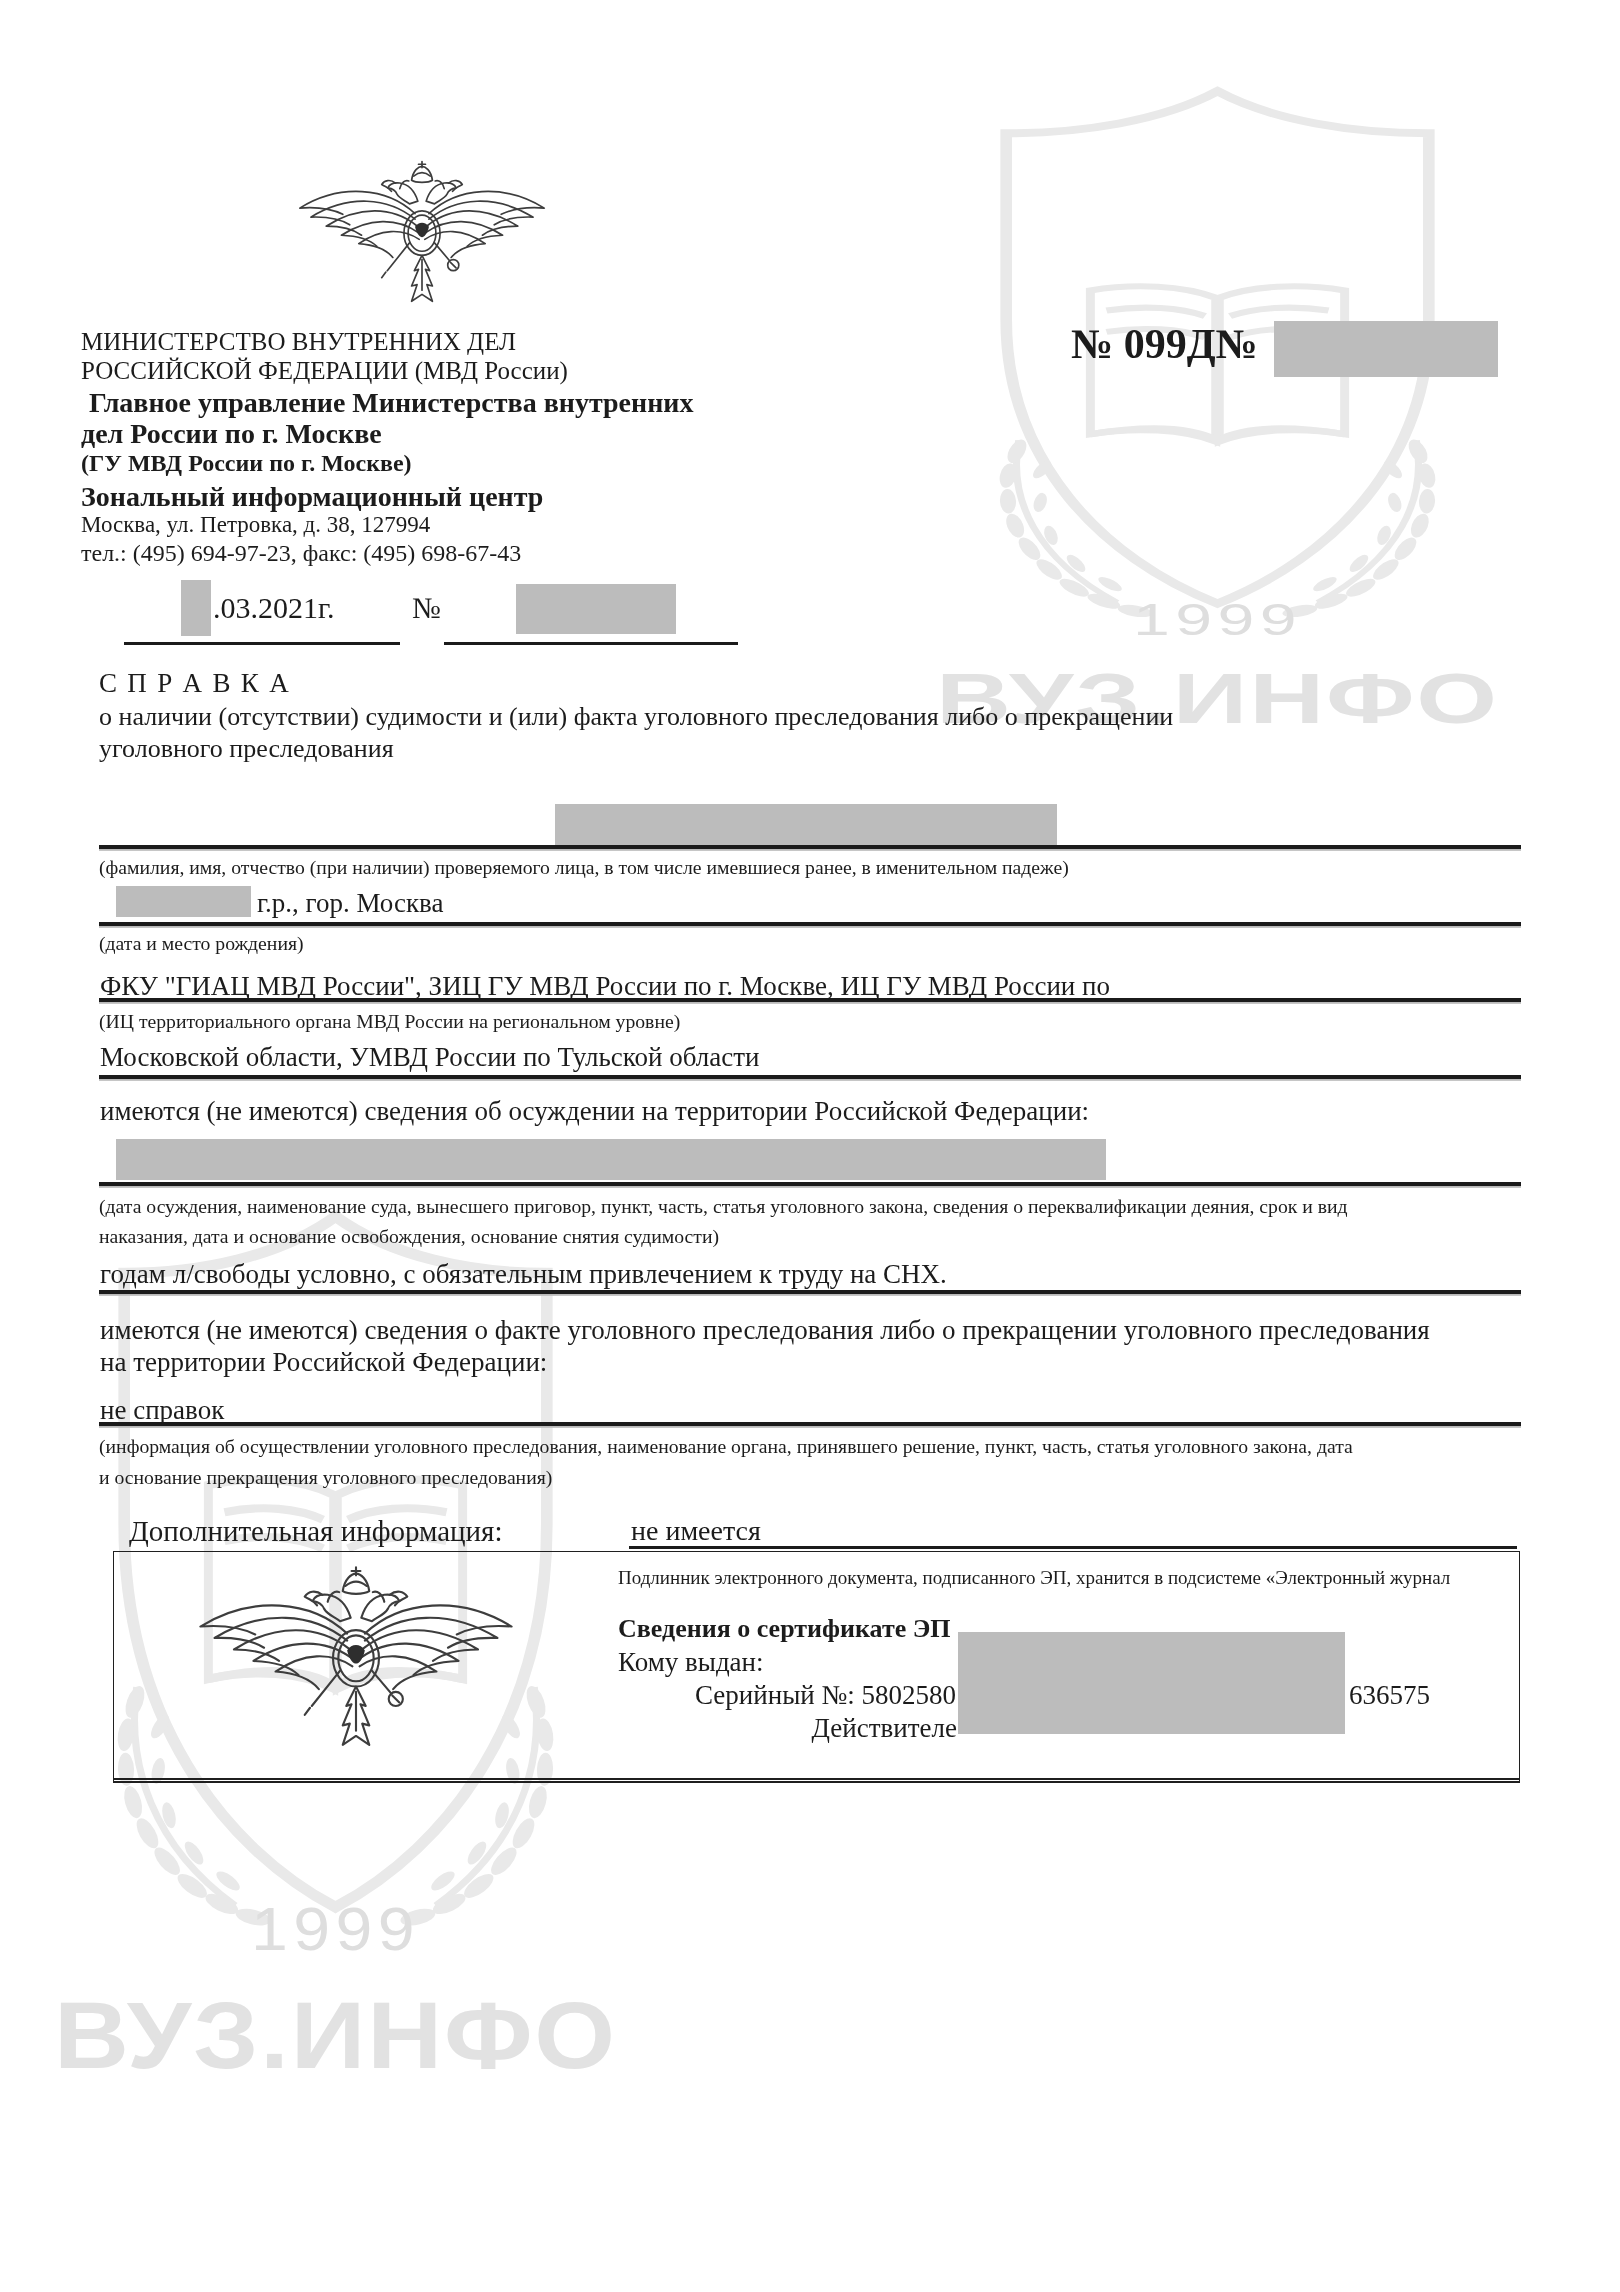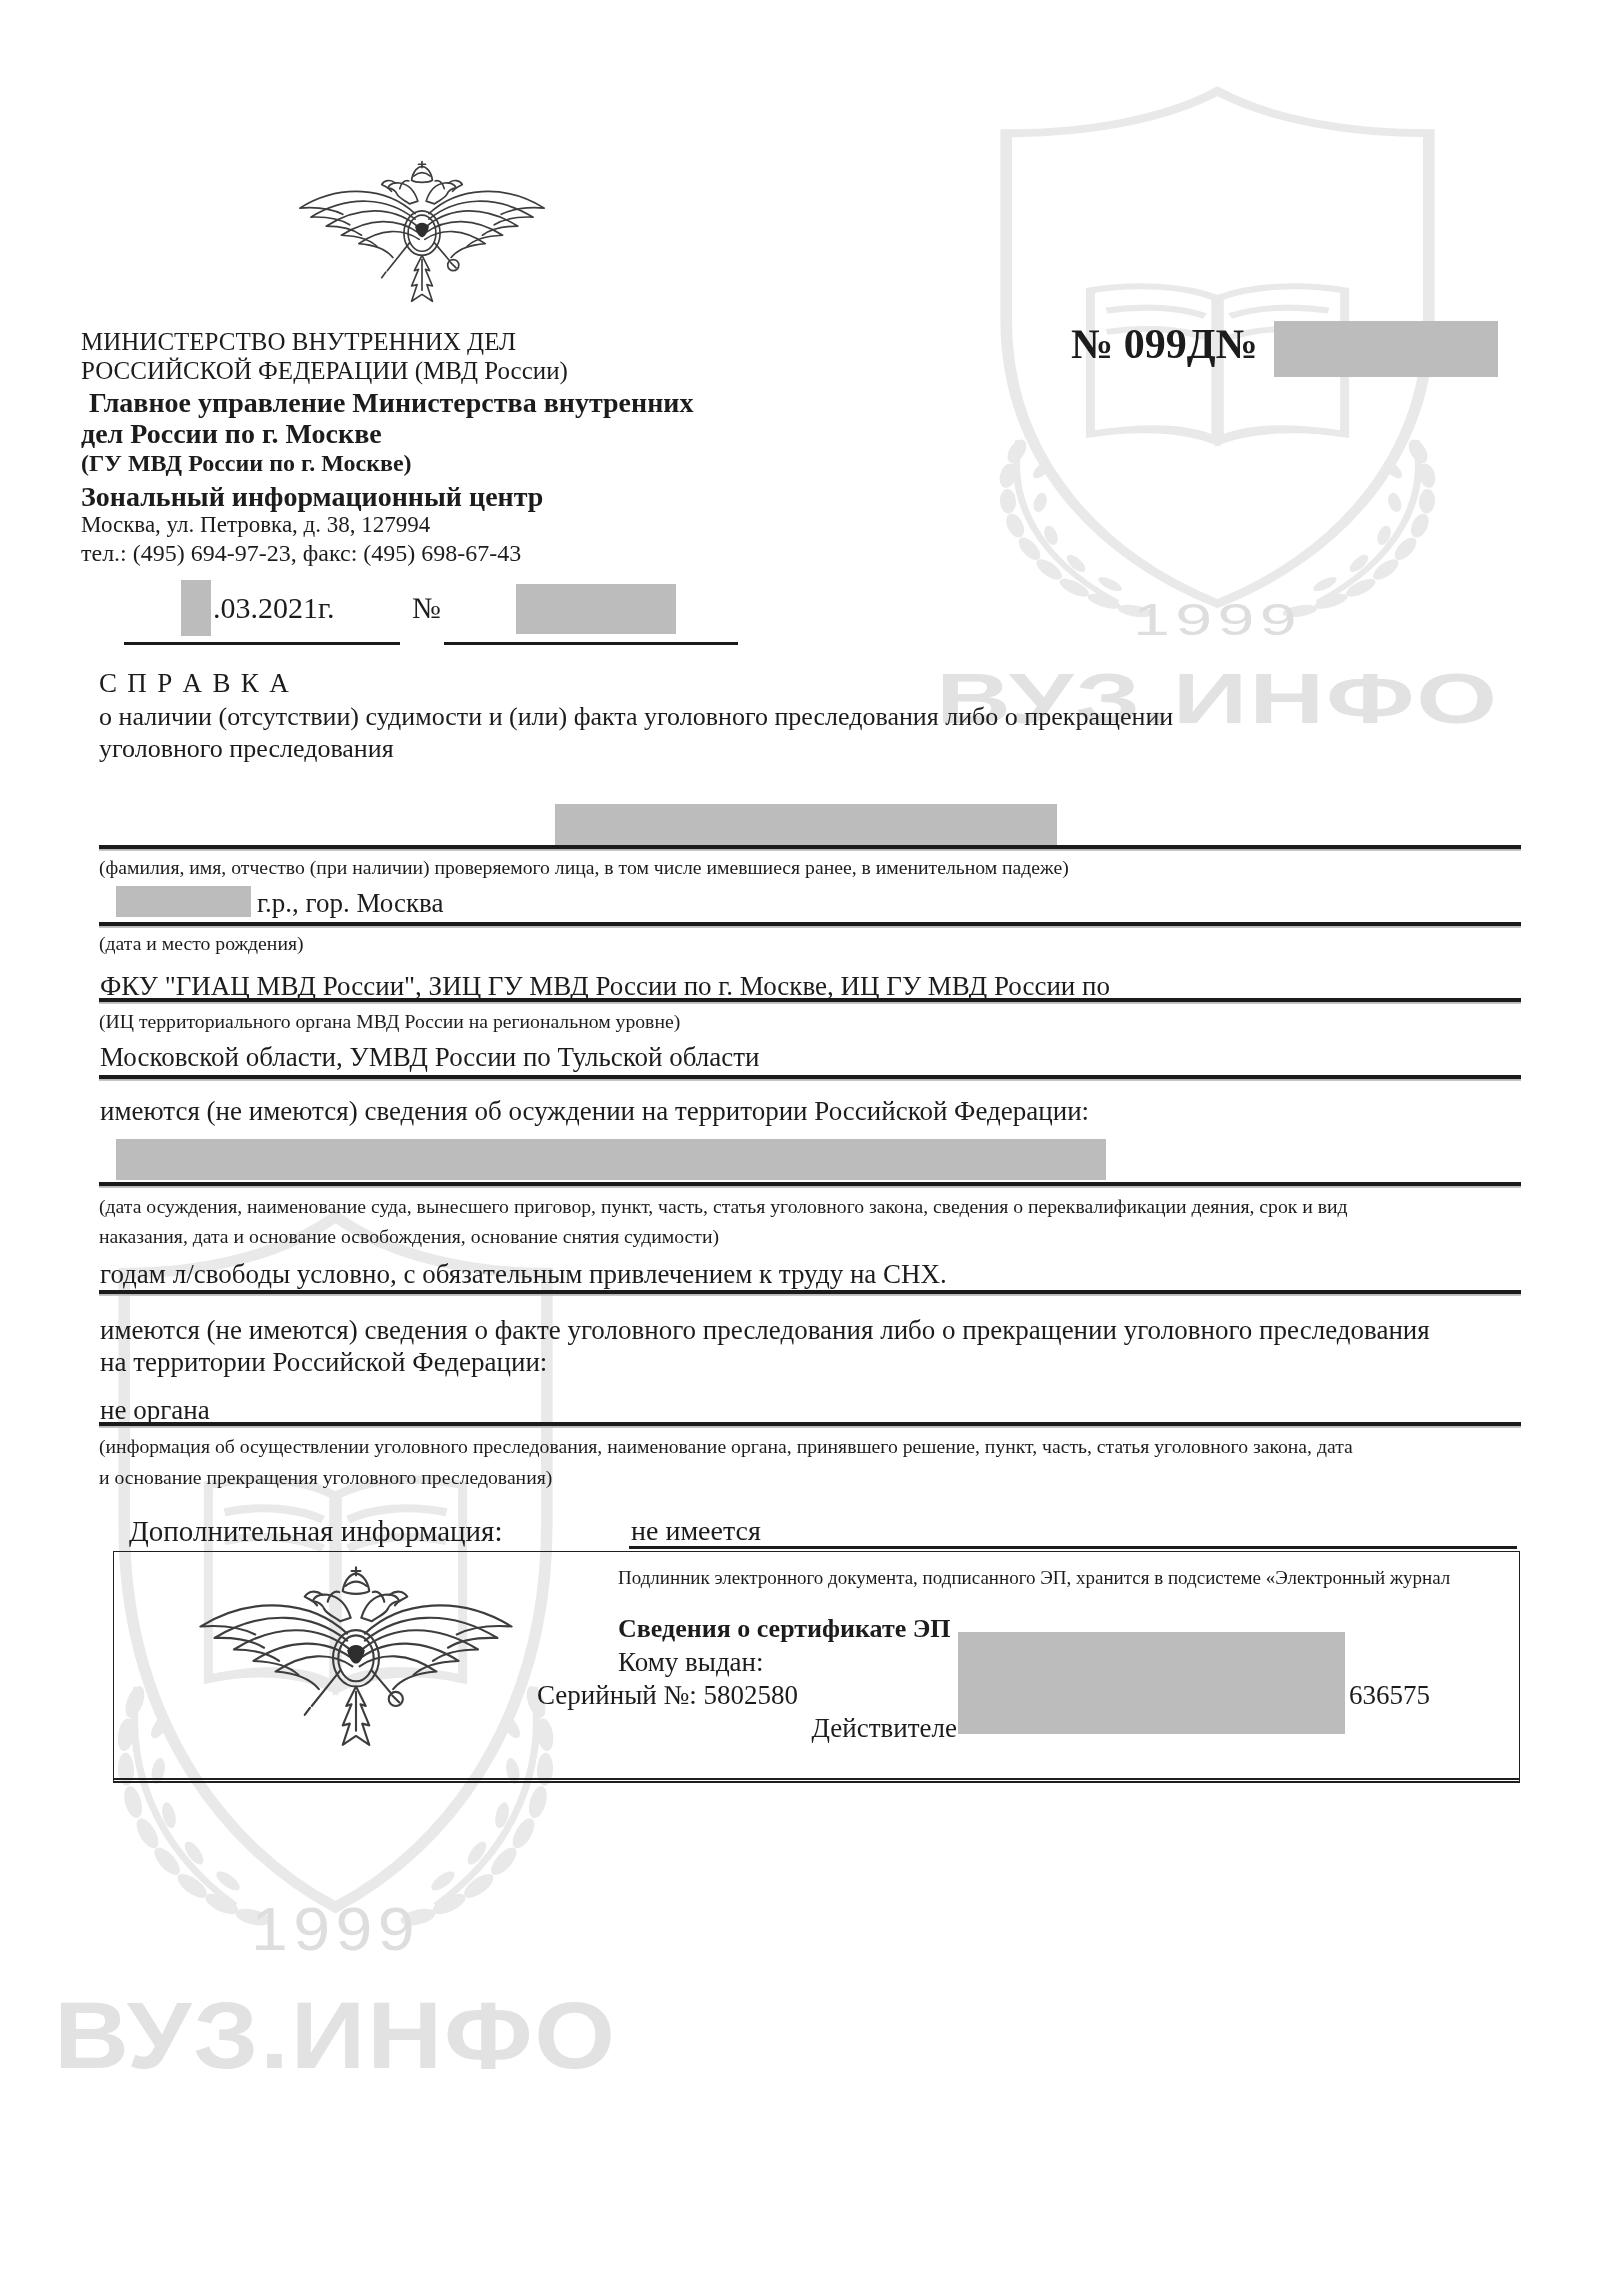--- a/index.html
+++ b/index.html
@@ -161,35 +161,35 @@
   <div class="t content" style="left:100px;top:1096px;font-size:27px">имеются (не имеются) сведения об осуждении на территории Российской Федерации:</div>
   <div class="redact" style="left:116px;top:1139px;width:990px;height:41px"></div>
   <div class="rule" style="left:99px;top:1182px;width:1422px"></div>
   <div class="t content ctr" style="left:99px;top:1195px;width:1422px;font-size:19.7px">(дата осуждения, наименование суда, вынесшего приговор, пункт, часть, статья уголовного закона, сведения о переквалификации деяния, срок и вид</div>
   <div class="t content ctr" style="left:99px;top:1225px;width:1422px;font-size:19.7px">наказания, дата и основание освобождения, основание снятия судимости)</div>
   <div class="t content" style="left:100px;top:1259px;font-size:27px">годам л/свободы условно, с обязательным привлечением к труду на СНХ.</div>
   <div class="rule" style="left:99px;top:1290px;width:1422px"></div>
 
   <div class="t content" style="left:100px;top:1315px;font-size:27px">имеются (не имеются) сведения о факте уголовного преследования либо о прекращении уголовного преследования</div>
   <div class="t content" style="left:100px;top:1347px;font-size:27px">на территории Российской Федерации:</div>
-  <div class="t content" style="left:100px;top:1395px;font-size:27px">не органа</div>
+  <div class="t content" style="left:100px;top:1395px;font-size:27px">не справок</div>
   <div class="rule" style="left:99px;top:1422px;width:1422px"></div>
   <div class="t content ctr" style="left:99px;top:1435px;width:1422px;font-size:19.7px">(информация об осуществлении уголовного преследования, наименование органа, принявшего решение, пункт, часть, статья уголовного закона, дата</div>
   <div class="t content ctr" style="left:99px;top:1466px;width:1422px;font-size:19.7px">и основание прекращения уголовного преследования)</div>
 
   <div class="t content" style="left:129px;top:1515px;font-size:29px">Дополнительная информация:</div>
   <div class="t content" style="left:631px;top:1515px;font-size:28px">не имеется</div>
   <div class="thinrule" style="left:629px;top:1546px;width:888px"></div>
 
   <div class="certbox"></div>
   <svg class="t content" style="left:188px;top:1563px;width:336px;height:203px;z-index:2" viewBox="0 0 380 230" preserveAspectRatio="none">
     <use href="#eagle-g"></use>
   </svg>
   <div class="t content ctr" style="left:618px;top:1567px;width:887px;font-size:19px">Подлинник электронного документа, подписанного ЭП, хранится в подсистеме «Электронный журнал</div>
   <div class="t content ctr b" style="left:618px;top:1614px;width:887px;font-size:26px">Сведения о сертификате ЭП</div>
   <div class="t content" style="left:618px;top:1647px;width:339px;text-align:left;font-size:27px">Кому выдан:</div>
-  <div class="t content" style="left:537px;top:1680px;width:419px;font-size:27px">Серийный №: 5802580</div>
+  <div class="t content" style="left:537px;top:1680px;width:419px;text-align:right;font-size:27px">Серийный №: 5802580</div>
   <div class="t content" style="left:1349px;top:1680px;font-size:27px">636575</div>
   <div class="t content" style="left:618px;top:1713px;width:339px;text-align:right;font-size:27px">Действителе</div>
   <div class="redact" style="left:958px;top:1632px;width:387px;height:102px"></div>
 
 </div>
 
 
 </body></html>

